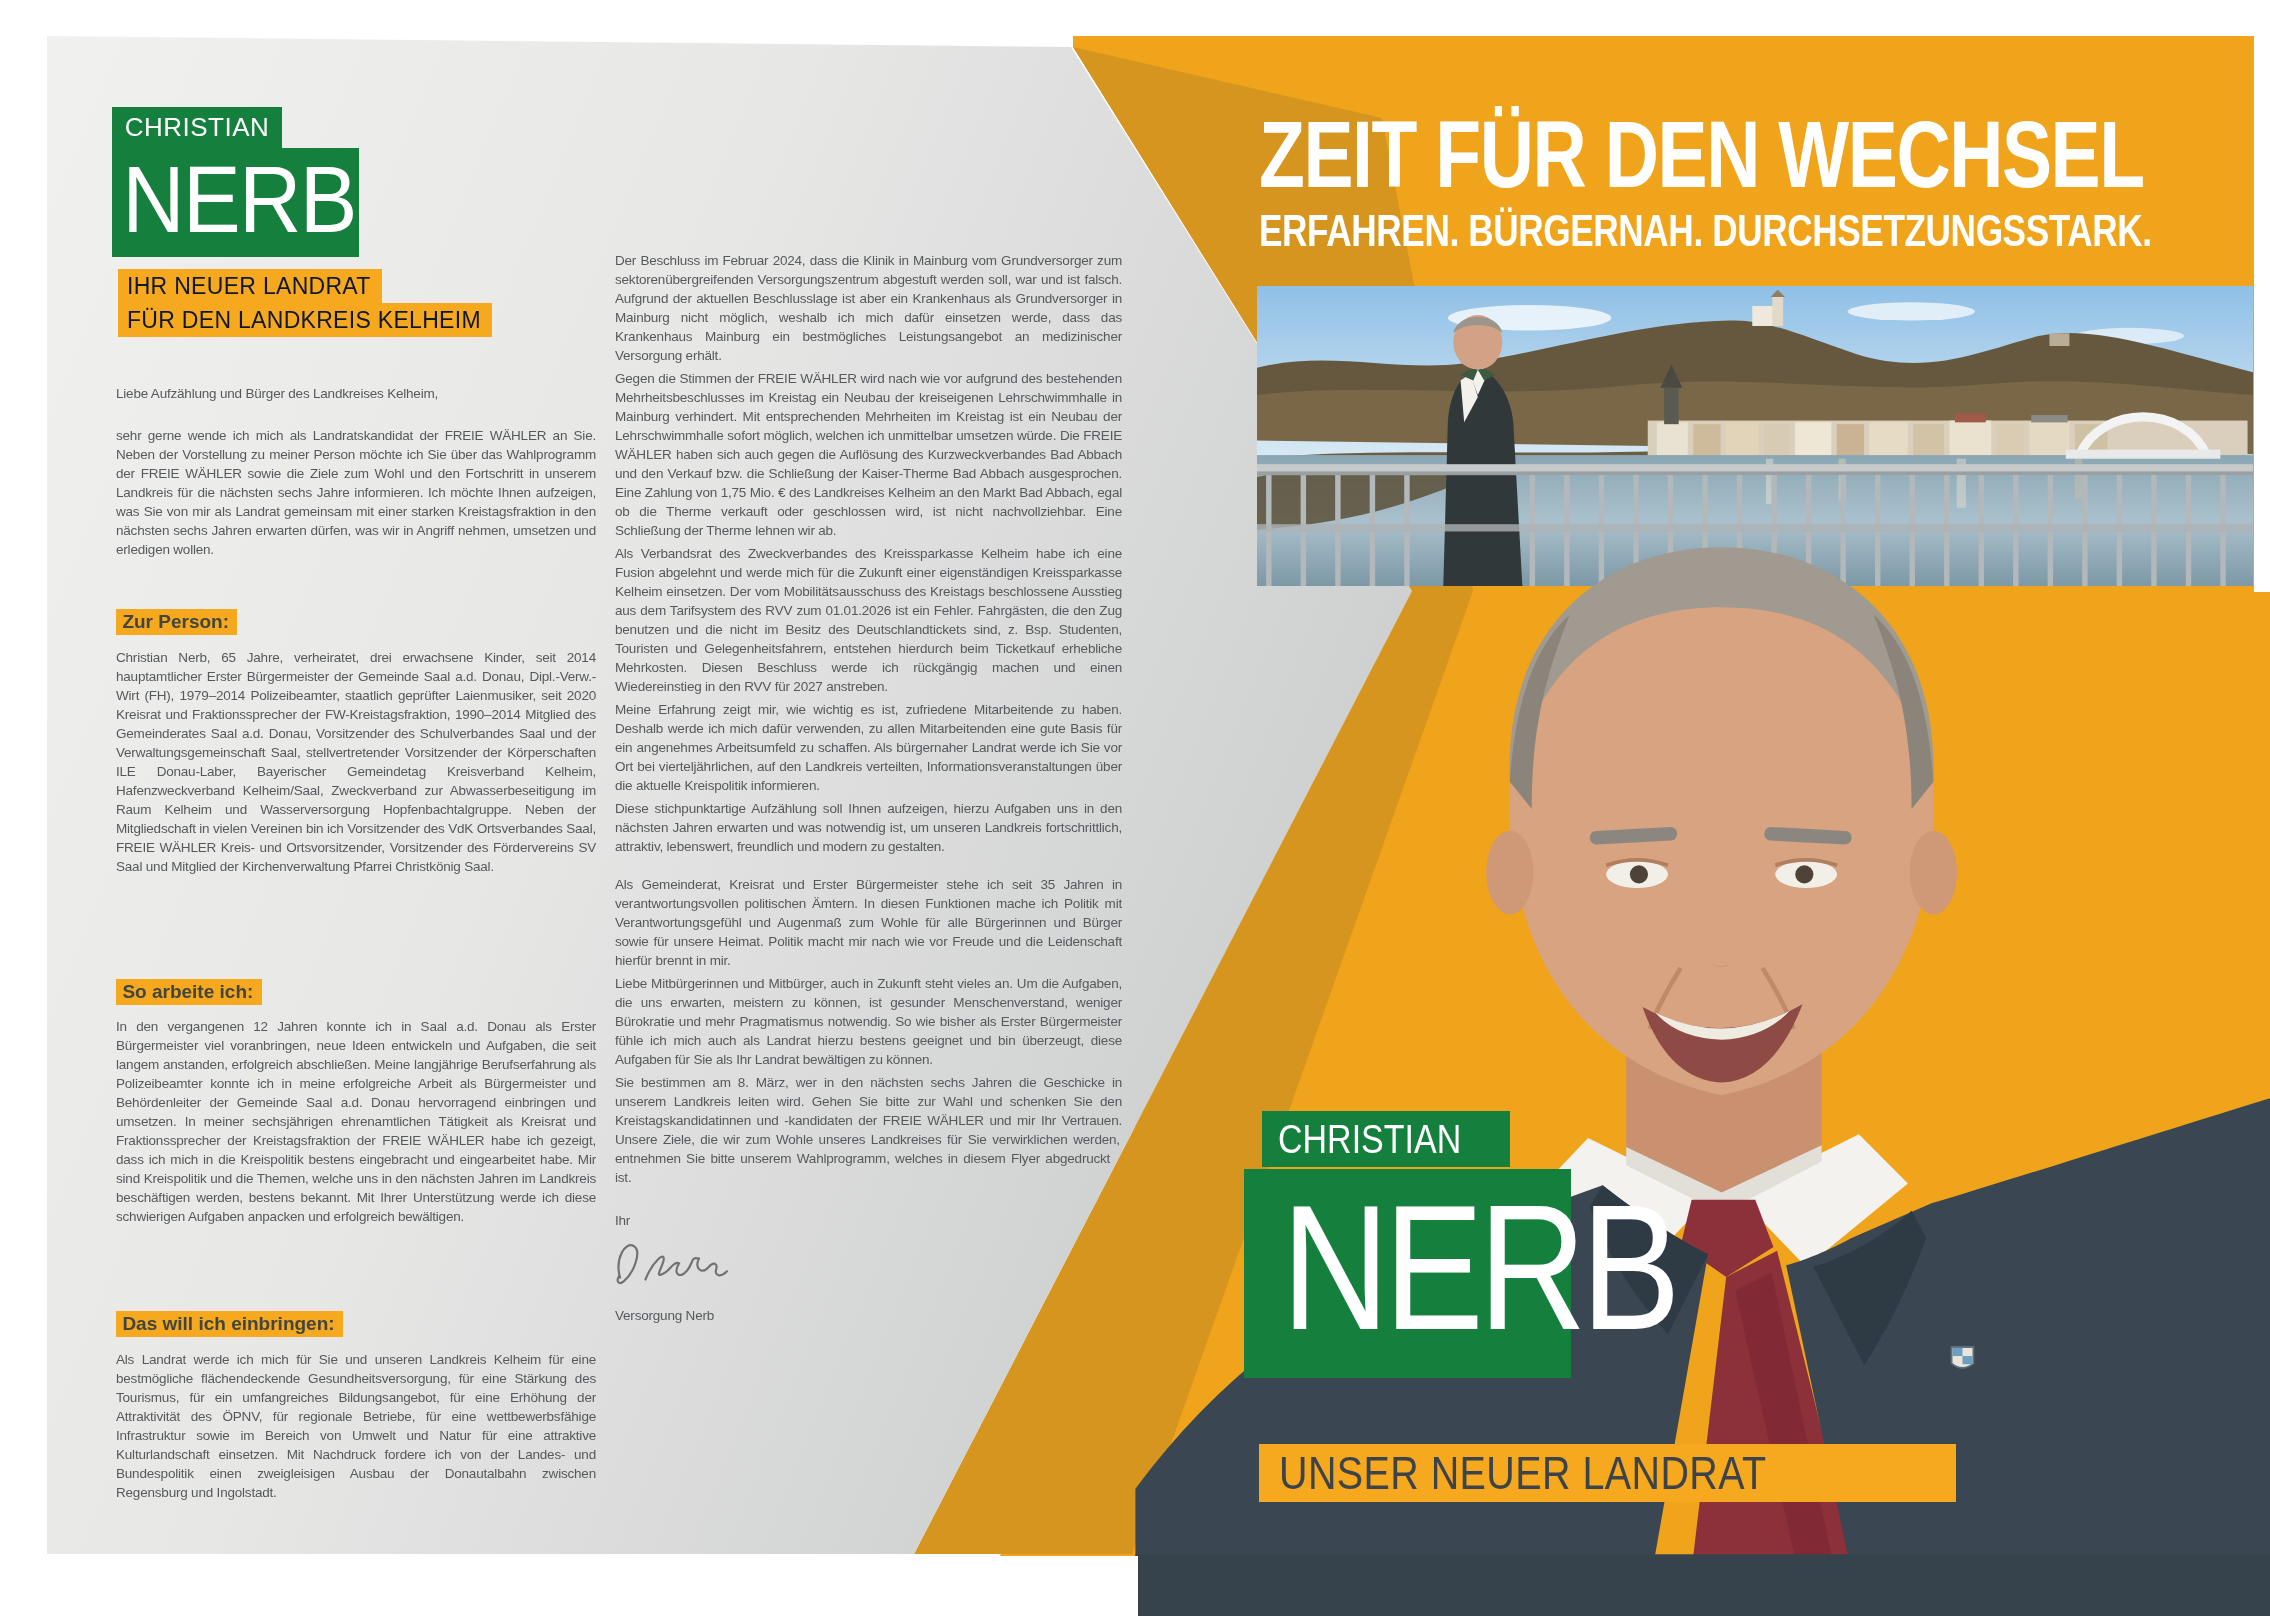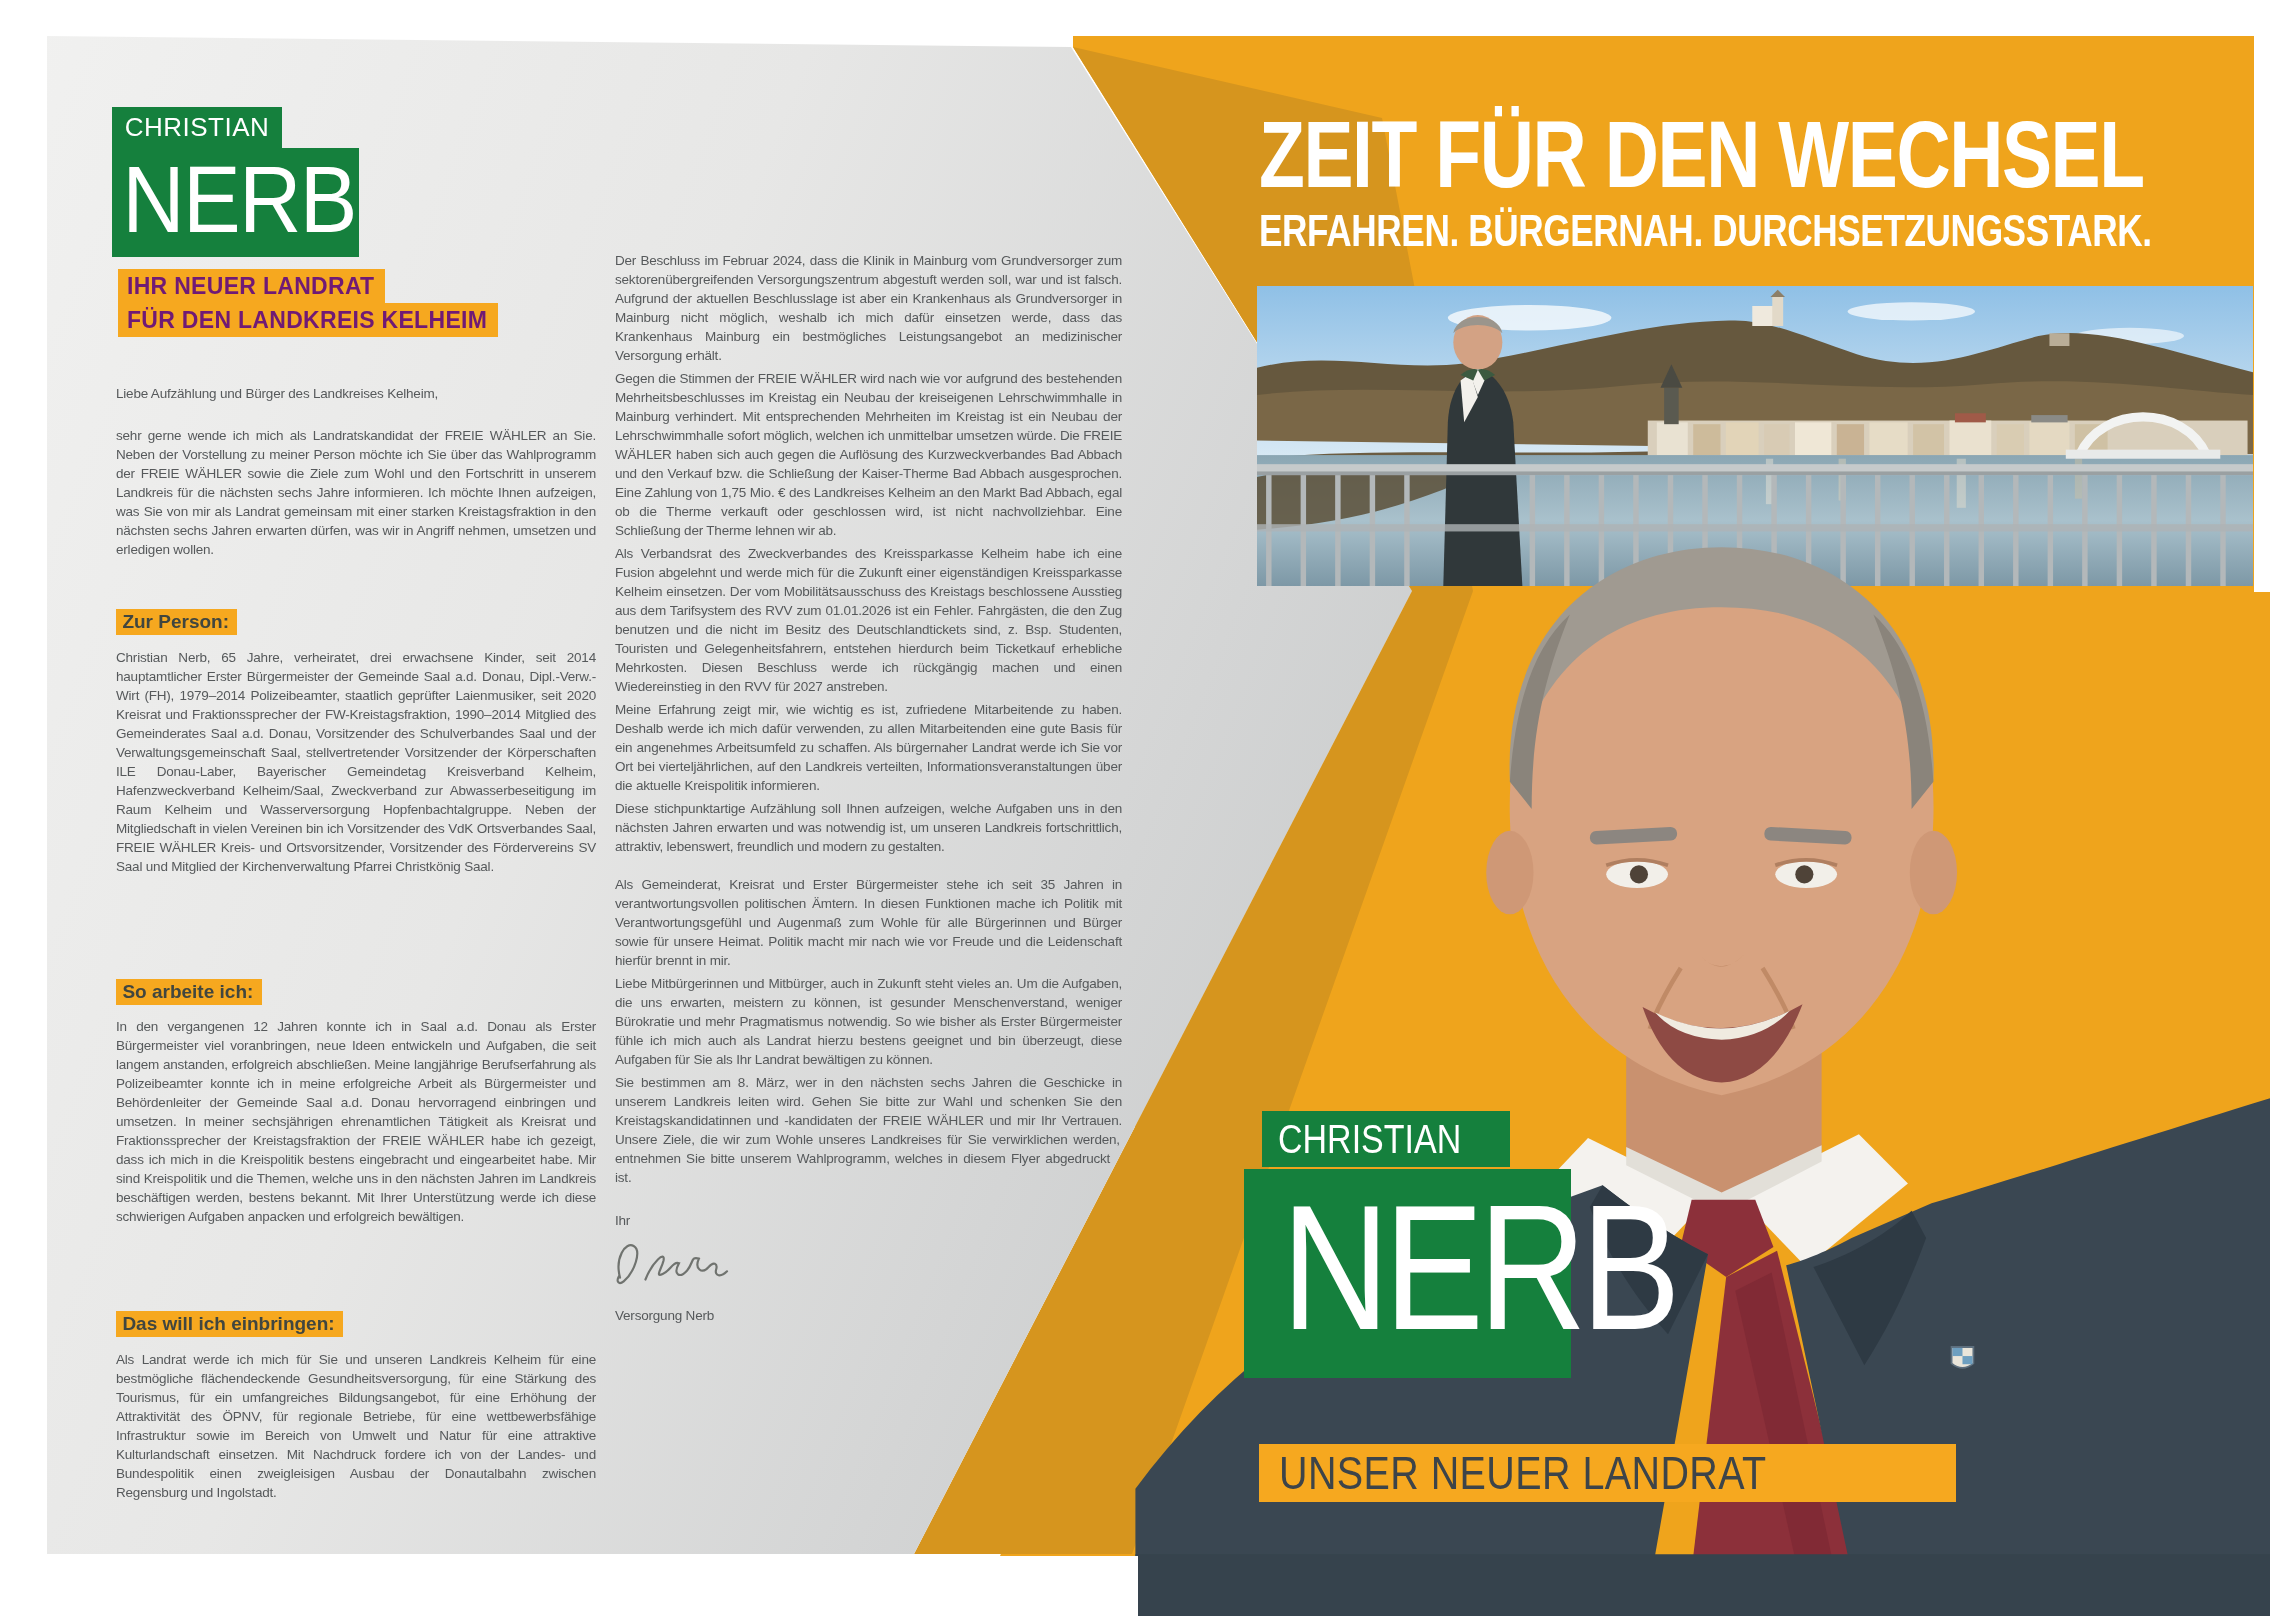--- a/index.html
+++ b/index.html
@@ -19,21 +19,21 @@
   #strip-left{left:0;top:0;width:47px;height:1559px;background:#fff;z-index:7;}
   #strip-bottom{left:0;top:1556px;width:1138px;height:60px;background:#fff;z-index:7;}
   #strip-right{left:2254px;top:36px;width:16.4px;height:556px;background:#fff;z-index:7;}
   
   .teal{background:#15803d;color:#fff;font-weight:normal;}
   #logo-first{left:112px;top:107px;height:41px;line-height:41px;padding:0 12.7px;
     font-size:26px;letter-spacing:0.5px;z-index:8;}
   #logo-last{left:112px;top:148px;width:247px;height:109px;z-index:8;text-align:center;}
   #logo-last span{display:inline-block;font-size:94px;line-height:104px;letter-spacing:-1.8px;
     transform:scaleX(.92);transform-origin:50% 50%;}
-  .tag-bar{background:#f6a81f;color:#701a75;font-weight:bold;font-size:23px;line-height:34px;
+  .tag-bar{background:#f6a81f;color:#0f172a;font-weight:normal;font-size:23px;line-height:34px;
     padding:0 11px 0 9px;display:inline-block;letter-spacing:0.3px;}
   #tagline{left:118px;top:269px;z-index:8;}
   .bodytext{color:#56595b;font-size:13.5px;line-height:19px;letter-spacing:-0.2px;
     text-align:justify;}
   #col-left{left:116px;top:384px;width:480px;height:1141px;z-index:8;}
   .sec-head{display:inline-block;background:#f6a81f;color:#41463f;font-weight:bold;
     font-size:19px;line-height:22px;padding:1.8px 8.2px 2.7px 6.4px;}
   #col-mid{left:611px;top:247px;width:515px;height:1307px;z-index:8;}
   #col-mid p{margin:4px;}
   #wedge-float{float:right;width:218px;height:1307px;
@@ -90,21 +90,21 @@
   <div class="abs" style="top:927px"><span class="sec-head">Das will ich einbringen:</span></div>
   <div class="abs bodytext" style="top:966px;width:480px">Als Landrat werde ich mich für Sie und unseren Landkreis Kelheim für eine bestmögliche flächendeckende Gesundheitsversorgung, für eine Stärkung des Tourismus, für ein umfangreiches Bildungsangebot, für eine Erhöhung der Attraktivität des ÖPNV, für regionale Betriebe, für eine wettbewerbsfähige Infrastruktur sowie im Bereich von Umwelt und Natur für eine attraktive Kulturlandschaft einsetzen. Mit Nachdruck fordere ich von der Landes- und Bundespolitik einen zweigleisigen Ausbau der Donautalbahn zwischen Regensburg und Ingolstadt.</div>
 </div>
 
 <div class="abs bodytext" id="col-mid">
   <div id="wedge-float"></div>
   <p>Der Beschluss im Februar 2024, dass die Klinik in Mainburg vom Grundversorger zum sektorenübergreifenden Versorgungszentrum abgestuft werden soll, war und ist falsch. Aufgrund der aktuellen Beschlusslage ist aber ein Krankenhaus als Grundversorger in Mainburg nicht möglich, weshalb ich mich dafür einsetzen werde, dass das Krankenhaus Mainburg ein bestmögliches Leistungsangebot an medizinischer Versorgung erhält.</p>
   <p>Gegen die Stimmen der FREIE WÄHLER wird nach wie vor aufgrund des bestehenden Mehrheitsbeschlusses im Kreistag ein Neubau der kreiseigenen Lehrschwimmhalle in Mainburg verhindert. Mit entsprechenden Mehrheiten im Kreistag ist ein Neubau der Lehrschwimmhalle sofort möglich, welchen ich unmittelbar umsetzen würde. Die FREIE WÄHLER haben sich auch gegen die Auflösung des Kurzweckverbandes Bad Abbach und den Verkauf bzw. die Schließung der Kaiser-Therme Bad Abbach ausgesprochen. Eine Zahlung von 1,75 Mio. € des Landkreises Kelheim an den Markt Bad Abbach, egal ob die Therme verkauft oder geschlossen wird, ist nicht nachvollziehbar. Eine Schließung der Therme lehnen wir ab.</p>
   <p>Als Verbandsrat des Zweckverbandes des Kreissparkasse Kelheim habe ich eine Fusion abgelehnt und werde mich für die Zukunft einer eigenständigen Kreissparkasse Kelheim einsetzen. Der vom Mobilitätsausschuss des Kreistags beschlossene Ausstieg aus dem Tarifsystem des RVV zum 01.01.2026 ist ein Fehler. Fahrgästen, die den Zug benutzen und die nicht im Besitz des Deutschlandtickets sind, z. Bsp. Studenten, Touristen und Gelegenheitsfahrern, entstehen hierdurch beim Ticketkauf erhebliche Mehrkosten. Diesen Beschluss werde ich rückgängig machen und einen Wiedereinstieg in den RVV für 2027 anstreben.</p>
   <p>Meine Erfahrung zeigt mir, wie wichtig es ist, zufriedene Mitarbeitende zu haben. Deshalb werde ich mich dafür verwenden, zu allen Mitarbeitenden eine gute Basis für ein angenehmes Arbeitsumfeld zu schaffen. Als bürgernaher Landrat werde ich Sie vor Ort bei vierteljährlichen, auf den Landkreis verteilten, Informationsveranstaltungen über die aktuelle Kreispolitik informieren.</p>
-  <p>Diese stichpunktartige Aufzählung soll Ihnen aufzeigen, welche Aufgaben uns in den nächsten Jahren erwarten und was notwendig ist, um unseren Landkreis fortschrittlich, attraktiv, lebenswert, freundlich und modern zu gestalten.</p>
+  <p>Diese stichpunktartige Aufzählung soll Ihnen aufzeigen, hierzu Aufgaben uns in den nächsten Jahren erwarten und was notwendig ist, um unseren Landkreis fortschrittlich, attraktiv, lebenswert, freundlich und modern zu gestalten.</p>
   <p class="gap">Als Gemeinderat, Kreisrat und Erster Bürgermeister stehe ich seit 35 Jahren in verantwortungsvollen politischen Ämtern. In diesen Funktionen mache ich Politik mit Verantwortungsgefühl und Augenmaß zum Wohle für alle Bürgerinnen und Bürger sowie für unsere Heimat. Politik macht mir nach wie vor Freude und die Leidenschaft hierfür brennt in mir.</p>
   <p>Liebe Mitbürgerinnen und Mitbürger, auch in Zukunft steht vieles an. Um die Aufgaben, die uns erwarten, meistern zu können, ist gesunder Menschenverstand, weniger Bürokratie und mehr Pragmatismus notwendig. So wie bisher als Erster Bürgermeister fühle ich mich auch als Landrat hierzu bestens geeignet und bin überzeugt, diese Aufgaben für Sie als Ihr Landrat bewältigen zu können.</p>
   <p>Sie bestimmen am 8. März, wer in den nächsten sechs Jahren die Geschicke in unserem Landkreis leiten wird. Gehen Sie bitte zur Wahl und schenken Sie den Kreistagskandidatinnen und -kandidaten der FREIE WÄHLER und mir Ihr Vertrauen. Unsere Ziele, die wir zum Wohle unseres Landkreises für Sie verwirklichen werden, entnehmen Sie bitte unserem Wahlprogramm, welches in diesem Flyer abgedruckt ist.</p>
   <p id="closing">Ihr</p>
   <div style="margin-top:3.6px">
     <svg width="145" height="62" viewBox="0 0 160 68">
       <path d="M10 48 C4 26 16 8 25 13 C34 18 26 42 14 52 C9 56 5 53 9 46
                M38 50 C46 30 60 18 58 29 C56 38 48 48 57 44 C66 40 68 30 75 32
                C68 45 76 49 84 40 C91 32 88 24 97 27 C92 38 100 45 108 36
                C113 30 118 32 116 39 C114 46 121 48 128 41" fill="none" stroke="#70736f" stroke-width="2.4" stroke-linecap="round"></path>

